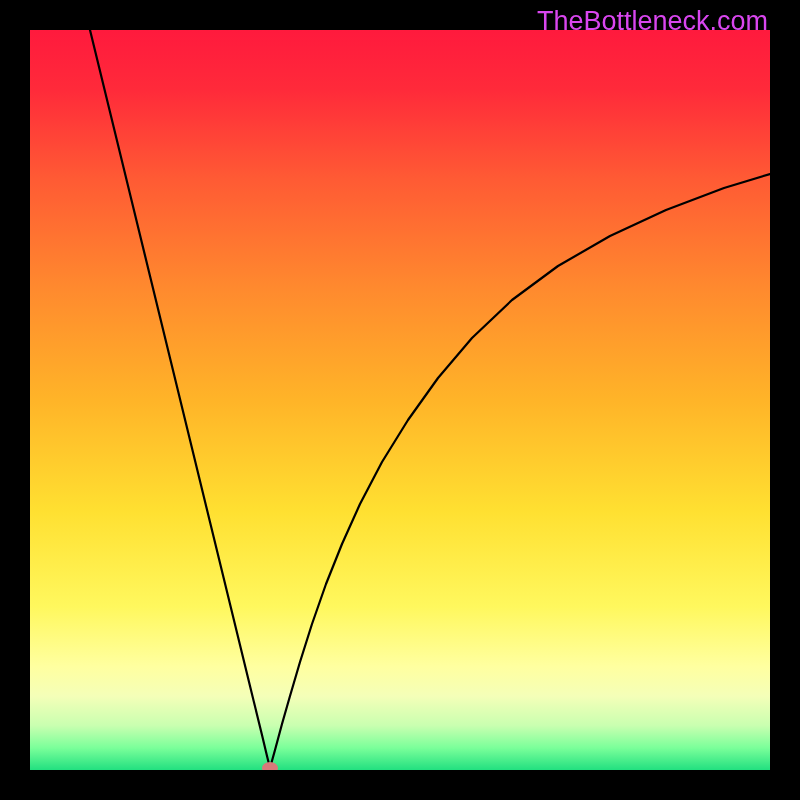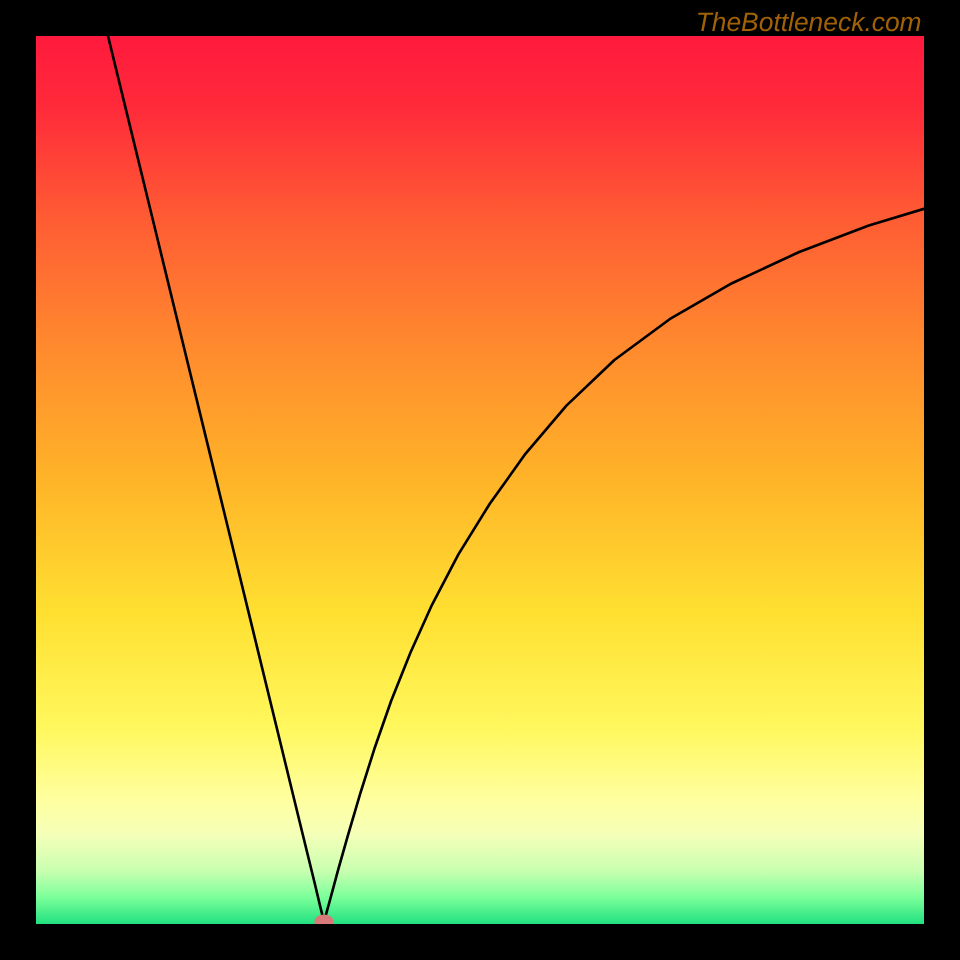--- a/index.html
+++ b/index.html
@@ -22,25 +22,24 @@
     left: 30px;
     top: 30px;
     width: 740px;
     height: 740px;
     overflow: hidden;
   }
   .watermark {
     position: absolute;
     top: 6px;
     right: 32px;
-    color: #a16207;
-    font-size: 22px;
+    color: #d946ef;
+    font-size: 27px;
     font-weight: 400;
     letter-spacing: 0px;
-    font-style: italic;
   }
   svg { display: block; }
 </style>
 </head>
 <body>
 
 <div class="frame">
 
   <div class="watermark">TheBottleneck.com</div>
 

